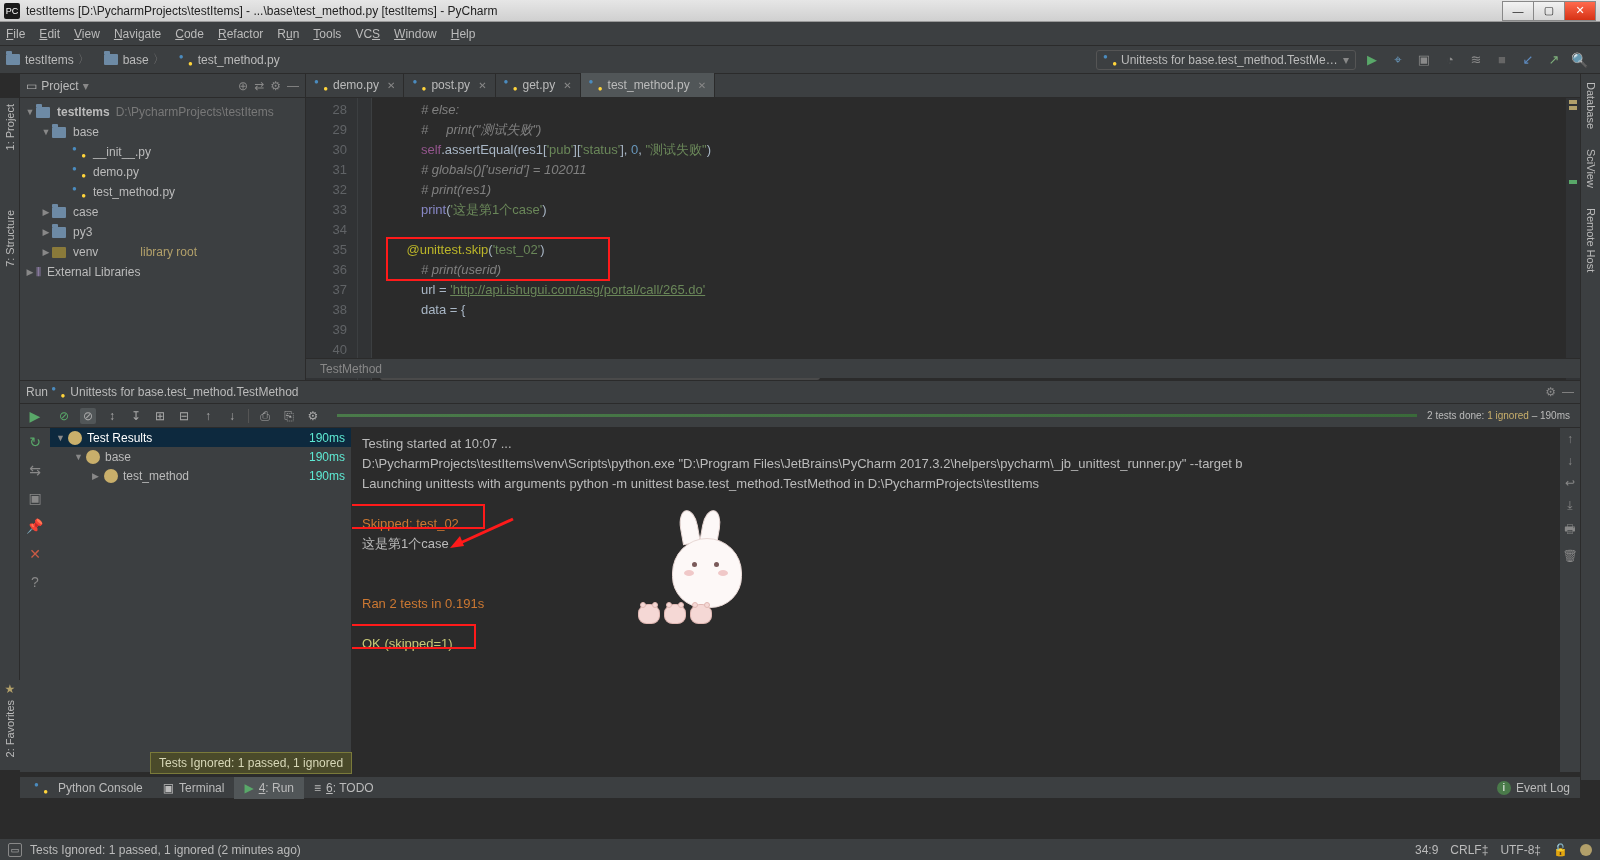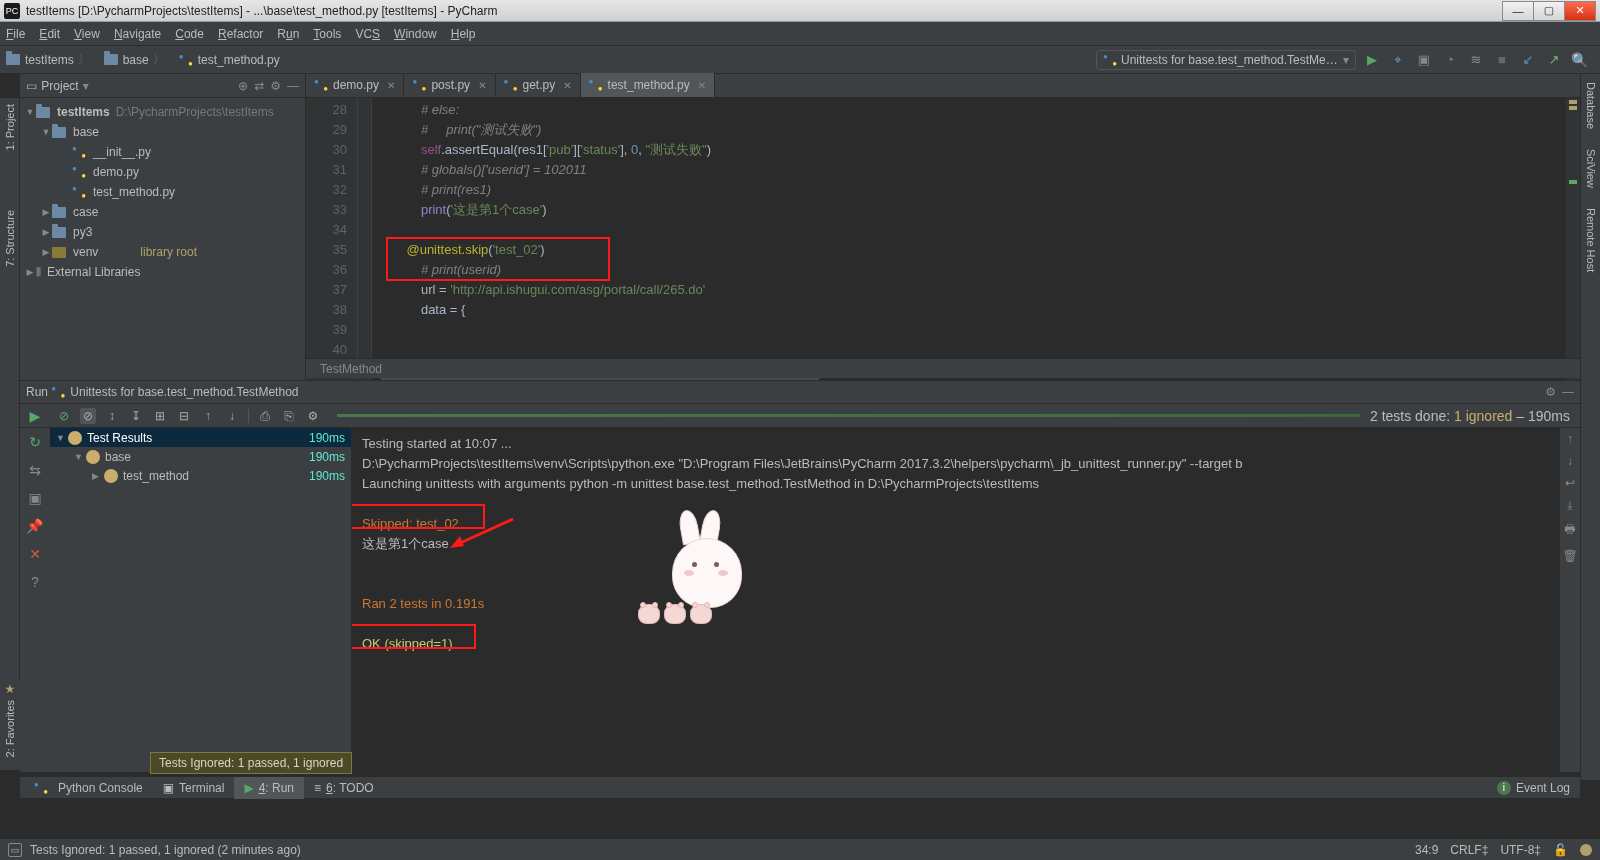--- a/index.html
+++ b/index.html
@@ -82,42 +82,42 @@
 .codearea .hscroll { position:absolute; left:0; bottom:0; height:10px; width:440px; background:#4a4a4a; border-radius:3px; margin-left:8px; }
 .codeline { white-space: pre; }
 .c-cmt { color: #808080; font-style: italic; }
 .c-kw { color: #cc7832; }
 .c-str { color: #6a8759; }
 .c-self { color: #94558d; }
 .c-num { color: #6897bb; }
 .c-fn { color: #ffc66d; }
 .c-dec { color: #bbb529; }
 .c-builtin { color: #8888c6; }
-.c-url { }
+.c-url { text-decoration: underline; }
 .redbox { position: absolute; border: 2px solid #ff1a1a; }
 .crumb-bot { height: 20px; background: #3c3f41; color: #888; padding-left: 14px; display: flex; align-items: center; border-top: 1px solid #2b2b2b; }
 .editor-right-rail { width: 14px; background: #313335; }
 .edmark { width:8px; height:4px; margin:2px auto; }
 .edmark.y{background:#b2a06a;} .edmark.g{background:#59a869;}
 
 
 .runhead { position: absolute; left: 20px; right: 20px; top: 380px; height: 24px; background: #3c3f41; border-top: 1px solid #2b2b2b; border-bottom: 1px solid #2b2b2b; display: flex; align-items: center; padding: 0 6px; color: #bbb; }
 .runhead .spacer { flex: 1; }
 .runhead .gear { color: #888; margin-left: 6px; }
 
 
 .runtb { position: absolute; left: 20px; right: 20px; top: 404px; height: 24px; background: #3c3f41; display: flex; align-items: center; border-bottom: 1px solid #2b2b2b; }
 .runtb .leftcol { width: 30px; display:flex; justify-content:center; }
 .runtb .leftcol .play { color:#59a869; font-size:14px; }
 .runtb .icons { display:flex; align-items:center; gap:8px; padding:0 6px; }
 .runtb .ic { width:16px; height:16px; display:inline-flex; align-items:center; justify-content:center; color:#aaa; font-size:12px; }
 .runtb .ic.ok { color:#59a869; }
 .runtb .ic.sel { background:#515658; border-radius:2px; }
 .runtb .progress { flex:1; height:3px; background:linear-gradient(90deg,#4a7a4a,#3a6a3a); margin:0 10px; }
-.runtb .sum { color:#bbb; font-size:14px; padding-right:10px; }
+.runtb .sum { color:#bbb; font-size:10px; padding-right:10px; }
 .runtb .sum .ign { color:#c9af6b; }
 
 
 .runbody { position: absolute; left: 20px; right: 20px; top: 428px; height: 344px; background: #2b2b2b; display: flex; }
 .runleft { width: 30px; background: #3c3f41; display:flex; flex-direction:column; align-items:center; padding-top:6px; gap:12px; }
 .runleft .ri { color:#888; font-size:14px; }
 .runleft .ri.red { color:#cc5b45; }
 .runtree { width: 302px; background:#3c3f41; border-right:1px solid #2b2b2b; font-size:12px; }
 .rtrow { display:flex; align-items:center; height:19px; padding:0 6px; color:#bbb; }
 .rtrow.sel { background:#0d293e; color:#fff; }

